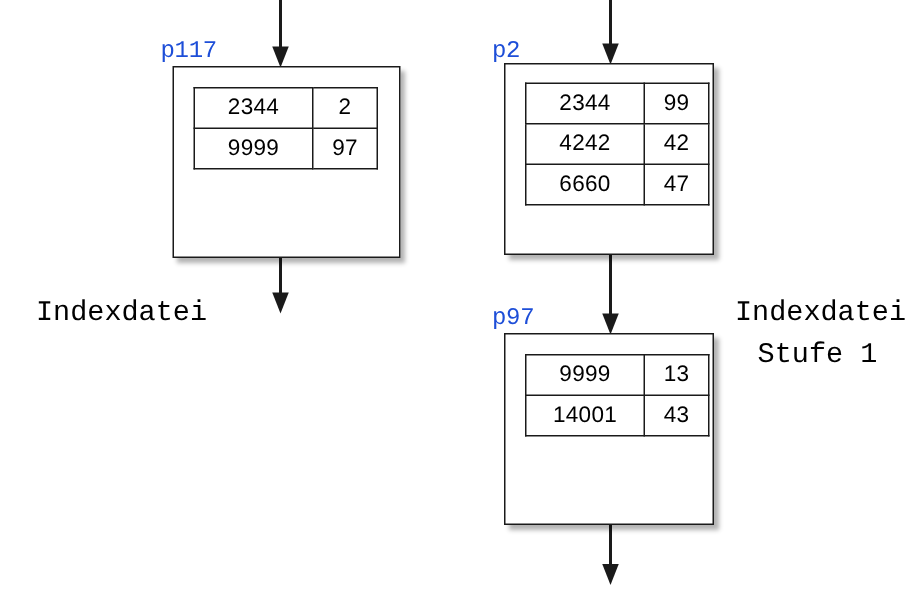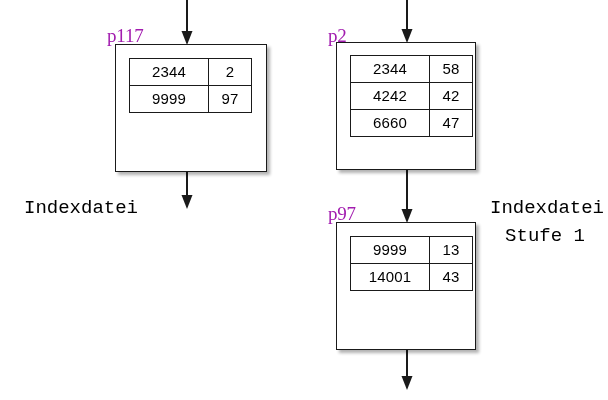--- a/index.html
+++ b/index.html
@@ -24,23 +24,23 @@
     position: absolute;
     background: #ffffff;
     border: 1.6px solid #1a1a1a;
     box-shadow: 3px 3px 3px rgba(0,0,0,0.30);
     box-sizing: border-box;
     text-decoration: underline;
   }
   
   .page-label {
     position: absolute;
-    font-family: Liberation Serif, serif;
-    font-size: 19px;
-    color: #a21caf;
+    font-family: Liberation Mono, monospace;
+    font-size: 16px;
+    color: #1d4ed8;
     letter-spacing: -0.2px;
     white-space: nowrap;
   }
   
   .key-table {
     position: absolute;
     border-collapse: collapse;
     background: #ffffff;
   }
   .key-table td {
@@ -131,21 +131,21 @@
     </table>
   </div>
 
   <div class="page-label" style="left:328px; top:25px;">p2</div>
 
   <div class="page-box" style="left:336px; top:42px; width:140px; height:128px;">
     <table class="key-table" style="left:13px; top:12px;">
       <tbody>
         <tr>
           <td class="key-cell">2344</td>
-          <td class="ptr-cell">58</td>
+          <td class="ptr-cell">99</td>
         </tr>
         <tr>
           <td class="key-cell">4242</td>
           <td class="ptr-cell">42</td>
         </tr>
         <tr>
           <td class="key-cell">6660</td>
           <td class="ptr-cell">47</td>
         </tr>
       </tbody>

